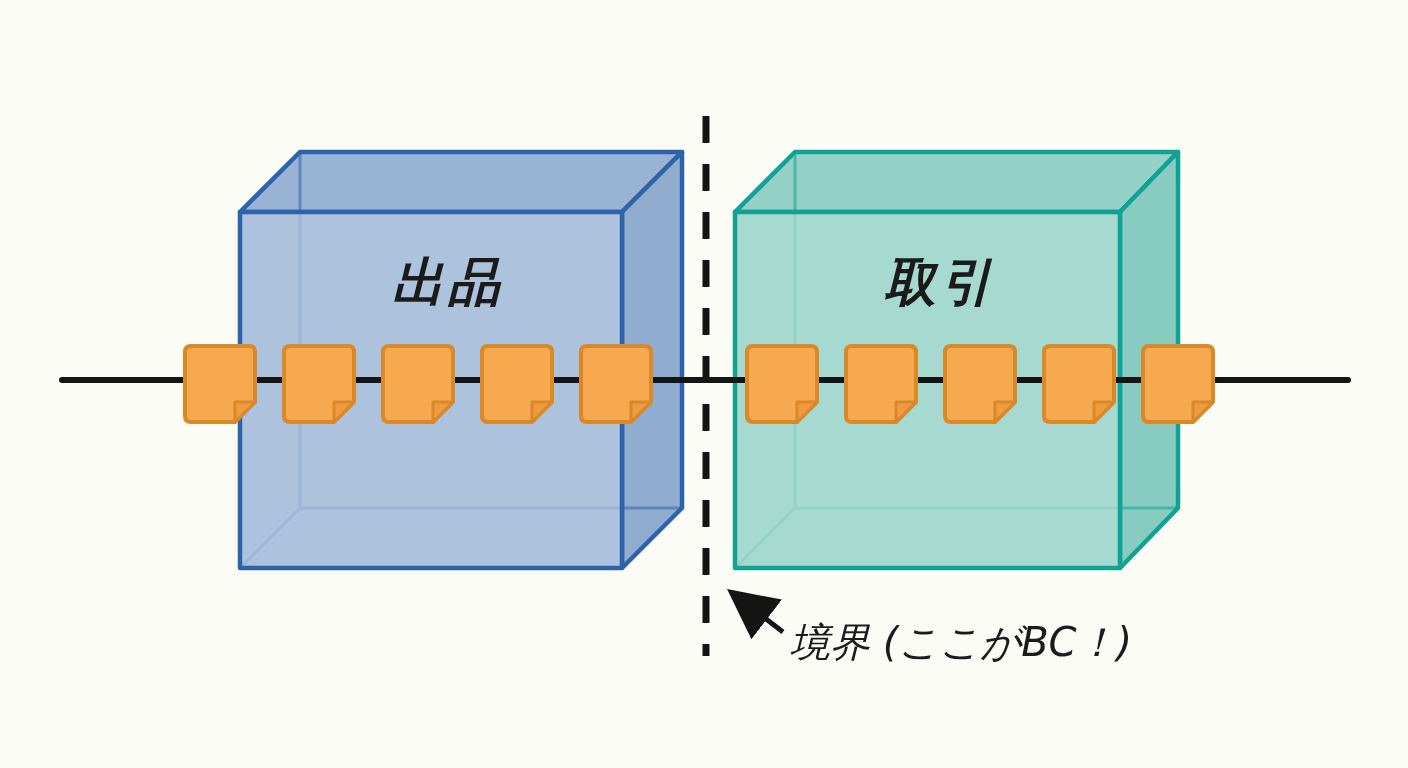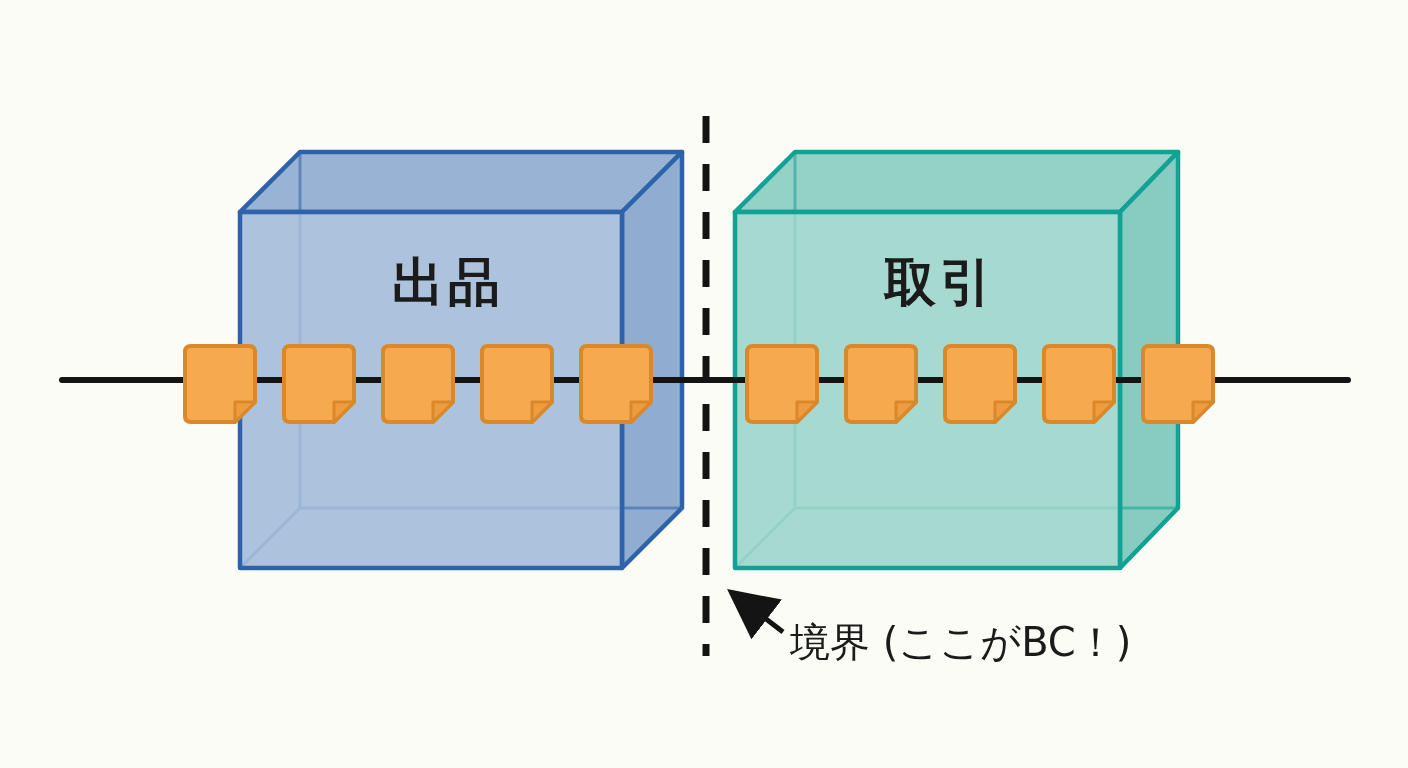--- a/index.html
+++ b/index.html
@@ -8,20 +8,21 @@
     width: 1408px;
     height: 768px;
     overflow: hidden;
     background: #fcfcf7;
     font-family: "DejaVu Sans", "Liberation Sans", sans-serif;
   }
   #stage {
     position: relative;
     width: 1408px;
     height: 768px;
+    font-style: italic;
   }
   svg { display: block; }
   text {
     font-family: "DejaVu Sans", "Liberation Sans", sans-serif;
     fill: #1b1b1b;
   }
   .box-label { font-size: 52px; font-weight: 600; letter-spacing: 4px; }
   .boundary-label { font-size: 40px; font-weight: 500; }
 </style>
 </head>

